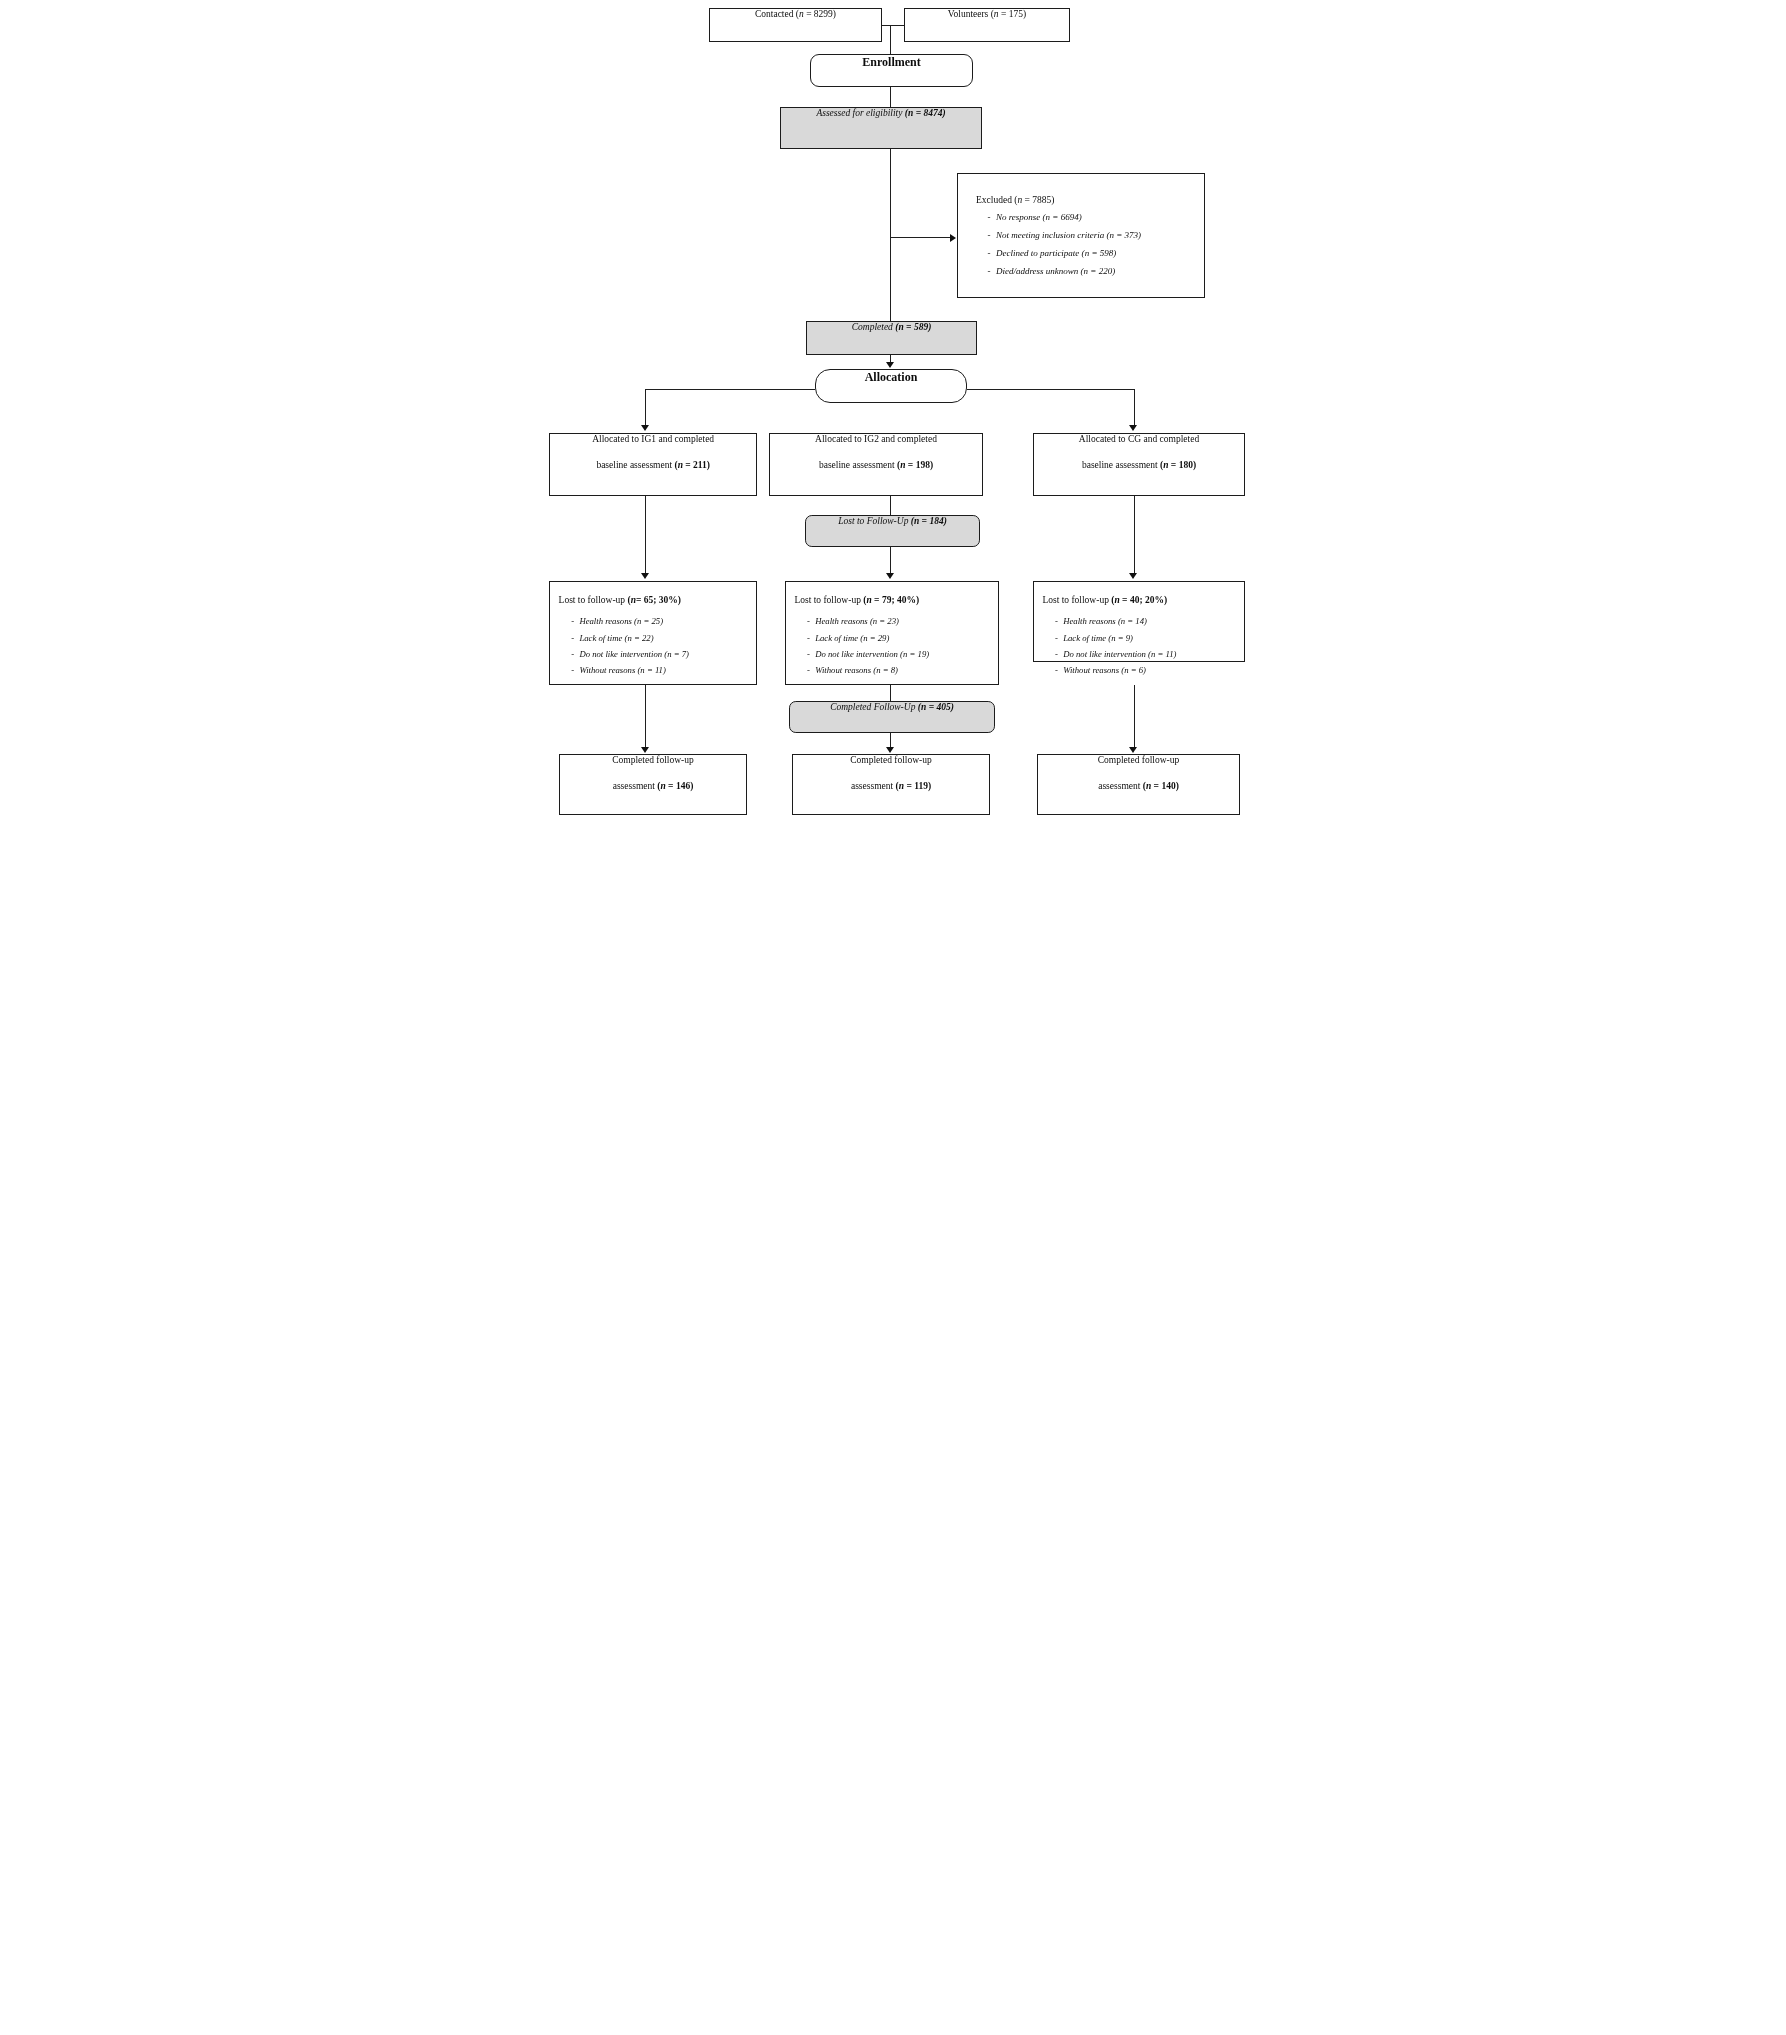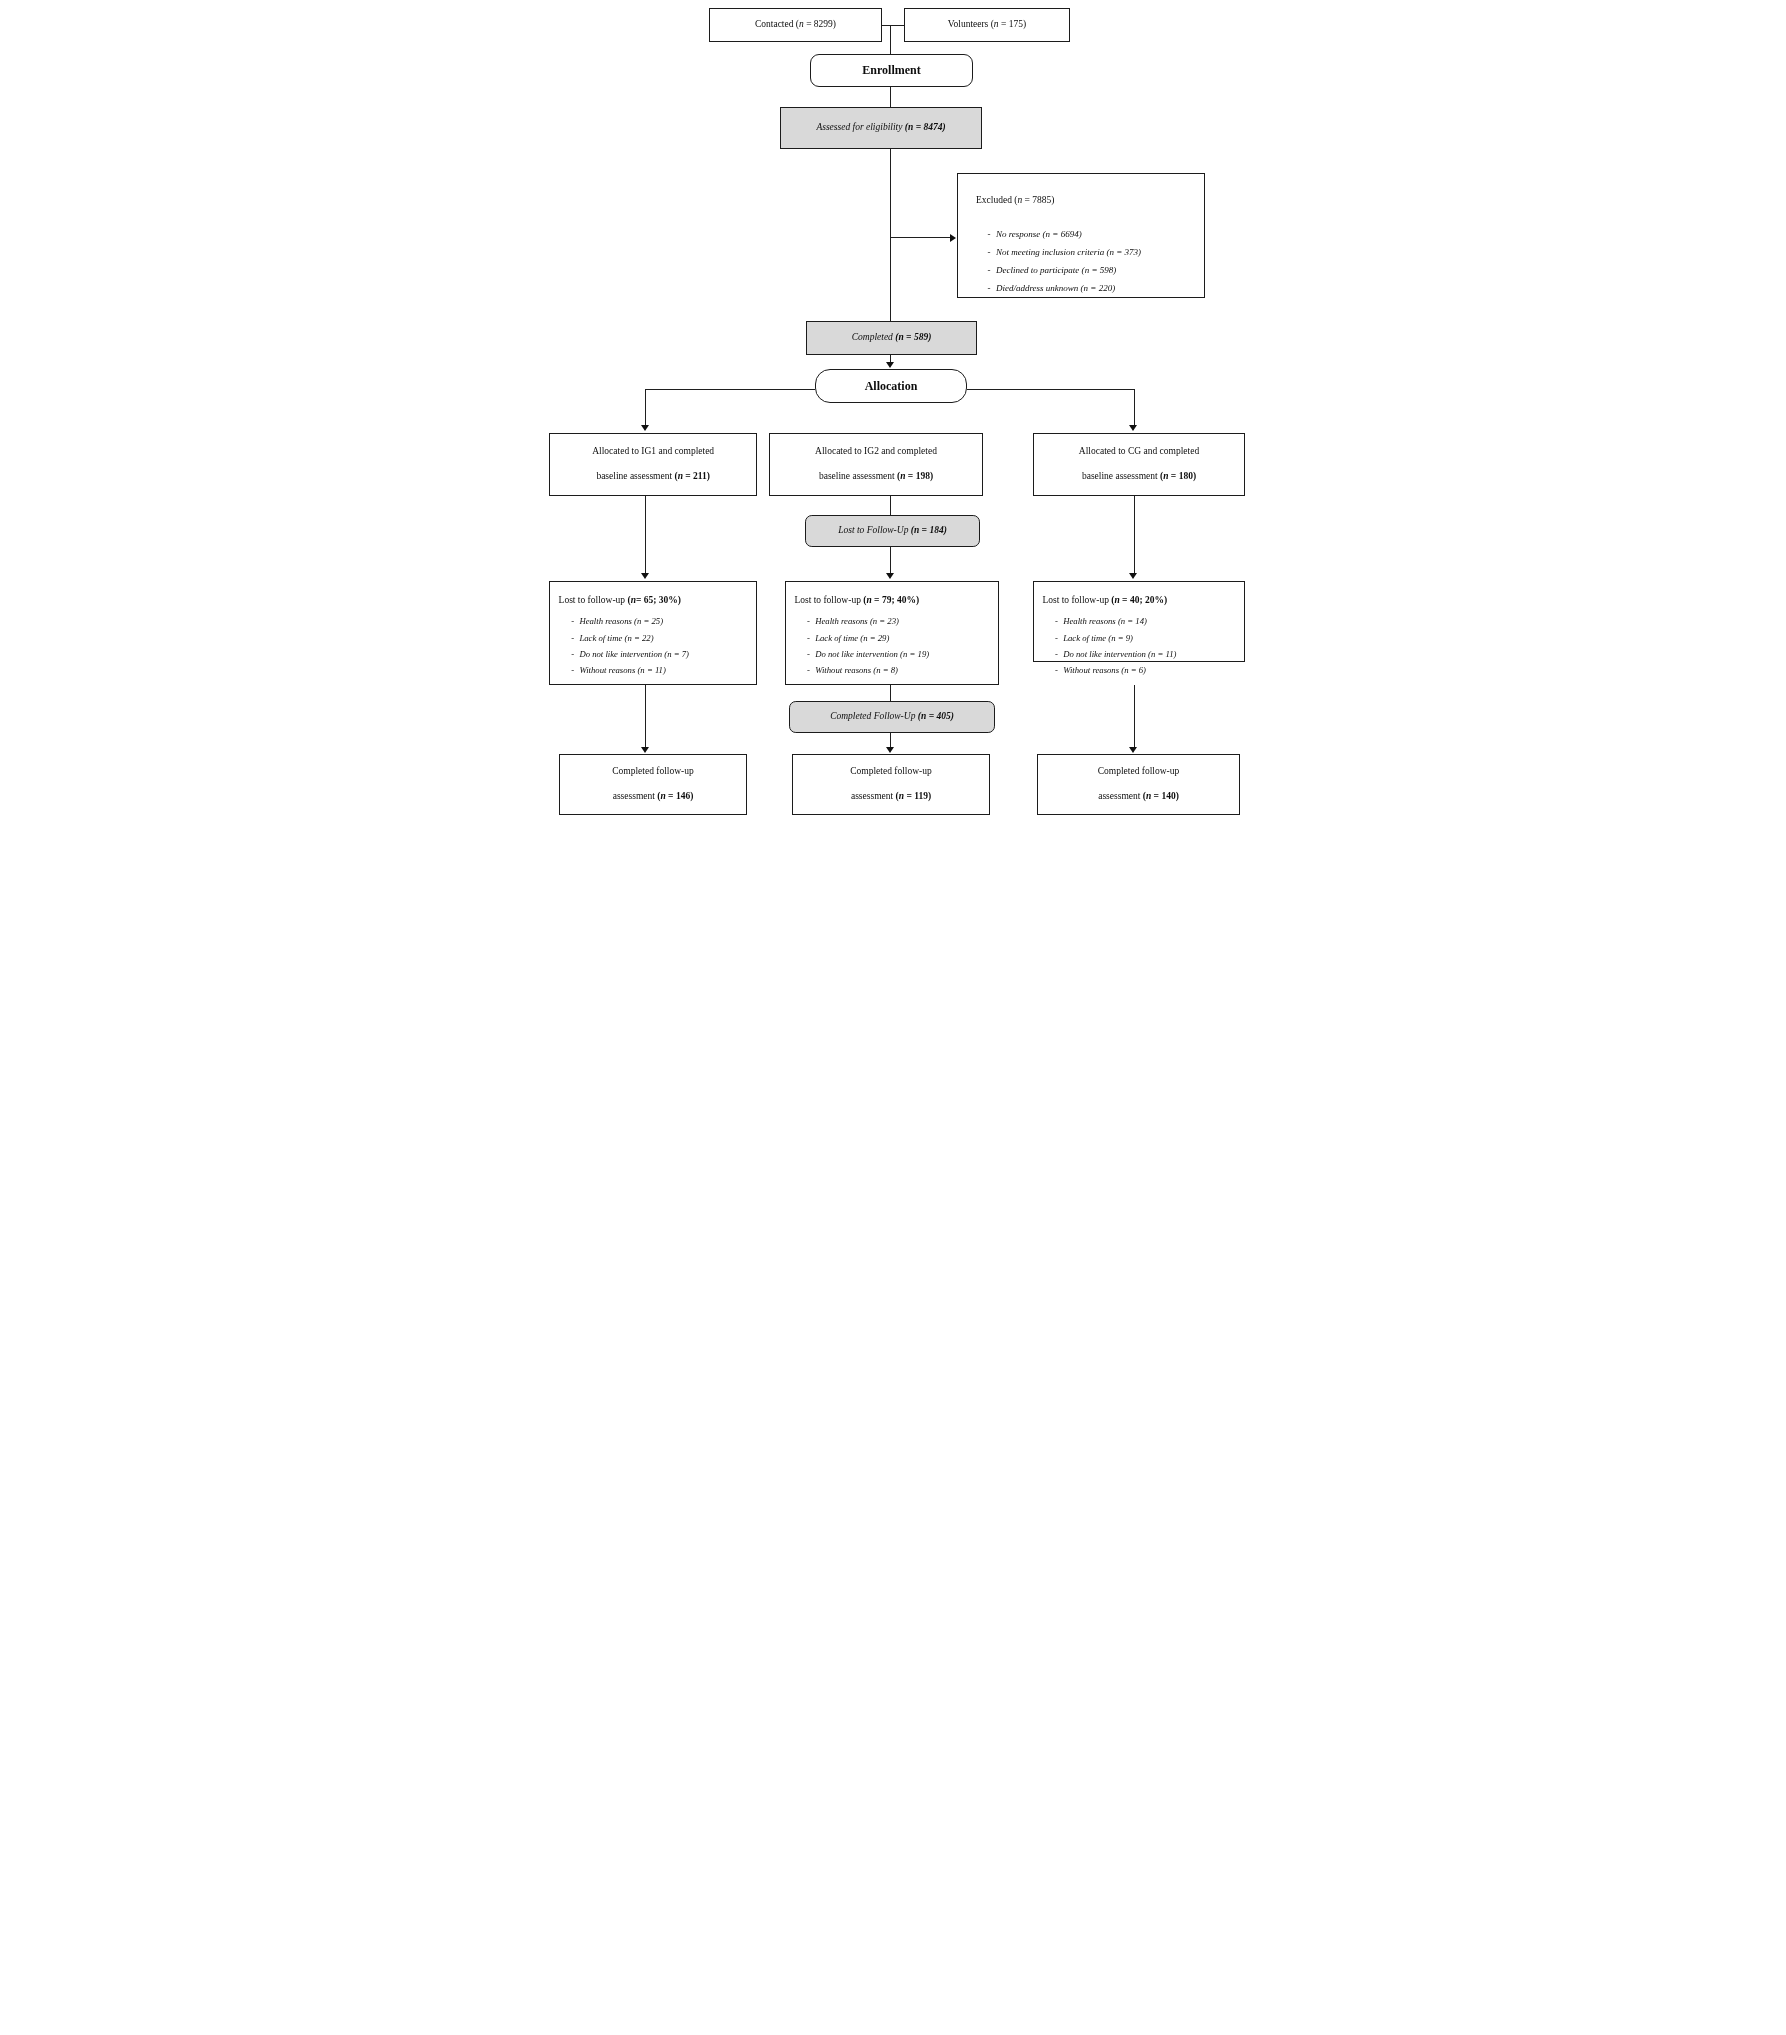--- a/index.html
+++ b/index.html
@@ -1,38 +1,38 @@
 <!DOCTYPE html>
 <html style="font-size:8.4px"><head>
 <meta charset="utf-8">
 <style>
   html,body{margin:0;padding:0;background:#ffffff;}
   body{font-family:"Liberation Serif","DejaVu Serif",serif;color:#0d0d0d;}
   #canvas{position:relative;width:716px;height:819px;margin:0 auto;background:#fff;overflow:hidden;}
 
   .box{position:absolute;border:1.1px solid #1c1c1c;background:#fff;box-sizing:border-box;
-       display:flex;flex-direction:column;align-items:center;justify-content:center;
+       display:flex;flex-direction:column;align-items:center;justify-content:flex-start;
        text-align:center;font-size:9.5px;line-height:1.25;}
   .gray{background:#d9d9d9;}
   .round{border-radius:9px;}
   .round-sm{border-radius:6.8px;border-width:1.6px;}
   .stage{font-weight:bold;font-size:12px;}
   .ital{font-style:italic;}
   .stat-b{font-weight:bold;}
   .twoline{gap:13.7px;}
 
   .listbox{align-items:flex-start;justify-content:flex-start;text-align:left;
            padding:12.6px 4.2px 0 8.4px;}
   .listbox .hdr{margin-bottom:6.8px;}
   .bullets{margin-left:12.6px;display:flex;flex-direction:column;}
   .bullets .row{display:flex;line-height:16.3px;font-size:8.7px;font-style:italic;}
   .bullets .dash{margin-right:5.3px;font-style:normal;}
 
   .exclbox{padding:21px 7.4px 0 18px;}
-  .exclbox .hdr{margin-bottom:18px;}
+  .exclbox .hdr{margin-bottom:1px;}
   .exclbox .bullets{margin-left:11.6px;}
   .exclbox .bullets .row{line-height:18px;font-size:9px;}
 
   .vline{position:absolute;width:1.1px;background:#1f1f1f;}
   .hline{position:absolute;height:1.1px;background:#1f1f1f;}
   .arr-d{position:absolute;width:0;height:0;border-left:4.7px solid transparent;
          border-right:4.7px solid transparent;border-top:6.8px solid #111;}
   .arr-r{position:absolute;width:0;height:0;border-top:4.2px solid transparent;
          border-bottom:4.2px solid transparent;border-left:6.8px solid #111;}
   i{font-style:italic;}

